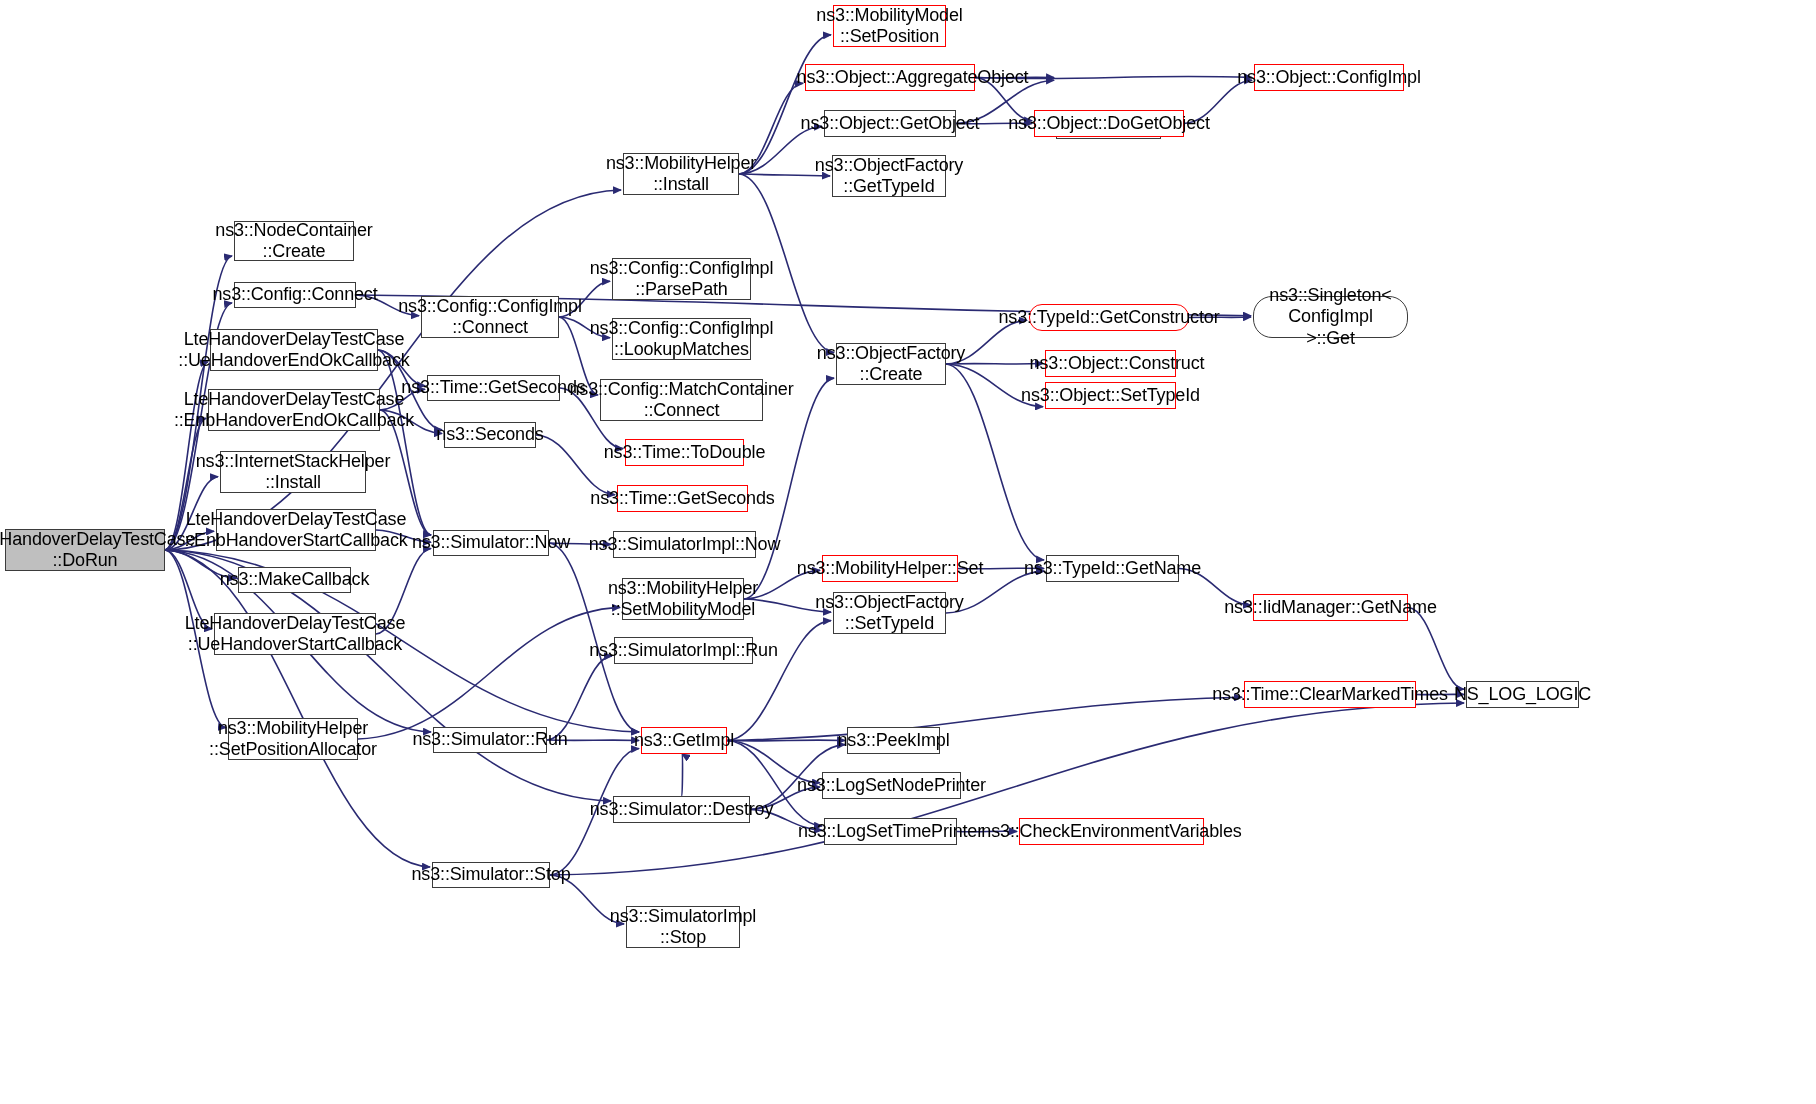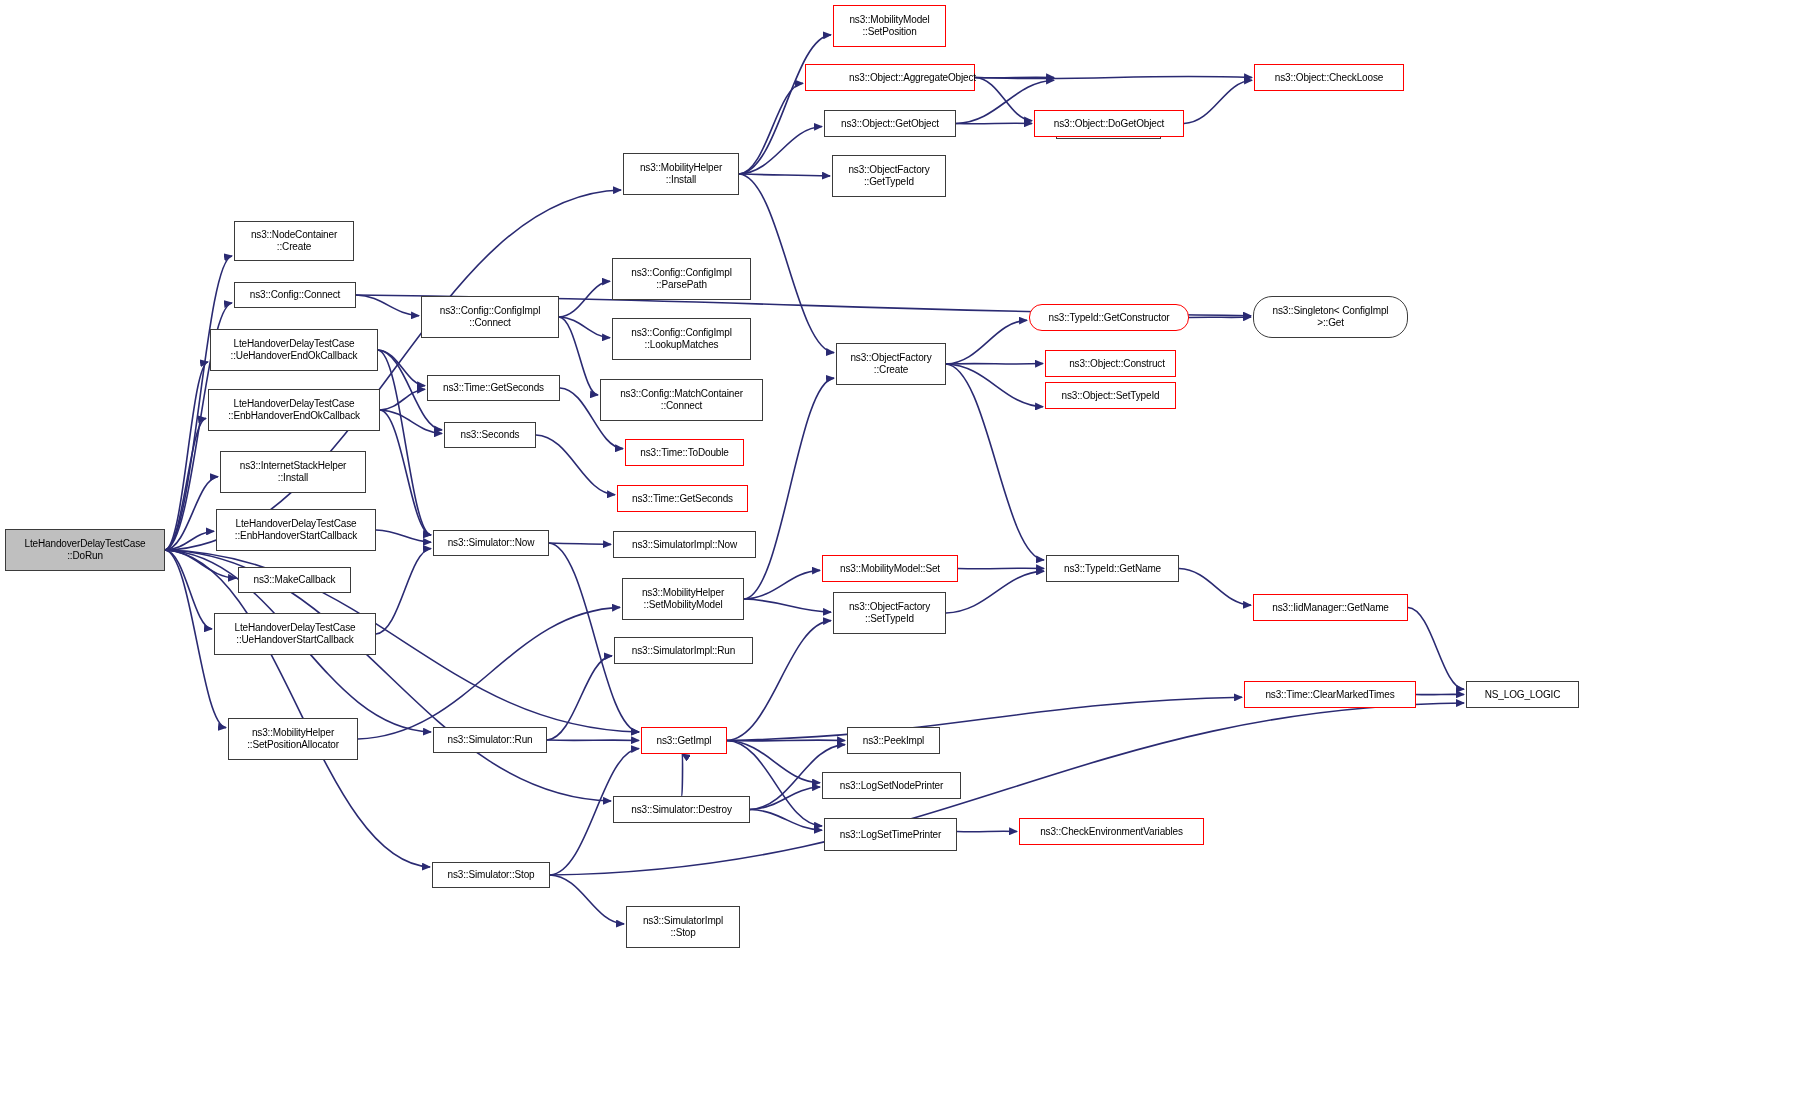--- a/index.html
+++ b/index.html
@@ -25,21 +25,21 @@
   }
   .node {
     position: absolute;
     box-sizing: border-box;
     display: flex;
     align-items: center;
     justify-content: center;
     text-align: center;
     background: #ffffff;
     border: 1px solid #3b3b3b;
-    font-size: 10px;
+    font-size: 18px;
     line-height: 1.18;
     color: #000000;
     letter-spacing: -0.15px;
     padding: 0 3px;
     white-space: pre-line;
     z-index: 2;
   }
   .node.red {
     border: 1px solid #ff0000;
   }
@@ -161,49 +161,49 @@
       <div class="node" style="left: 433px; top: 727px; width: 114px; height: 26px;">ns3::Simulator::Run</div>
       <div class="node" style="left: 432px; top: 862px; width: 118px; height: 26px;">ns3::Simulator::Stop</div>
       <div class="node red" style="left: 833px; top: 5px; width: 113px; height: 42px;">ns3::MobilityModel
 ::SetPosition</div>
       <div class="node red" style="left: 805px; top: 64px; width: 170px; height: 27px; padding-left: 48px;">ns3::Object::AggregateObject</div>
       <div class="node" style="left: 824px; top: 110px; width: 132px; height: 27px;">ns3::Object::GetObject</div>
       <div class="node" style="left: 832px; top: 155px; width: 114px; height: 42px;">ns3::ObjectFactory
 ::GetTypeId</div>
       <div class="node" style="left: 1056px; top: 64px; width: 105px; height: 27px; margin-top: 48px;">ns3::PeekPointer</div>
       <div class="node red" style="left: 1034px; top: 110px; width: 150px; height: 27px;">ns3::Object::DoGetObject</div>
-      <div class="node red" style="left: 1254px; top: 64px; width: 150px; height: 27px;">ns3::Object::CheckLoose</div>
+      <div class="node red" style="left: 1254px; top: 64px; width: 150px; height: 27px;">ns3::Object::ConfigImpl</div>
       <div class="node" style="left: 612px; top: 258px; width: 139px; height: 42px;">ns3::Config::ConfigImpl
 ::ParsePath</div>
       <div class="node" style="left: 612px; top: 318px; width: 139px; height: 42px;">ns3::Config::ConfigImpl
 ::LookupMatches</div>
       <div class="node" style="left: 600px; top: 379px; width: 163px; height: 42px;">ns3::Config::MatchContainer
 ::Connect</div>
       <div class="node red" style="left: 625px; top: 439px; width: 119px; height: 27px;">ns3::Time::ToDouble</div>
       <div class="node red" style="left: 617px; top: 485px; width: 131px; height: 27px;">ns3::Time::GetSeconds</div>
       <div class="node" style="left: 836px; top: 343px; width: 110px; height: 42px;">ns3::ObjectFactory
 ::Create</div>
       <div class="node red" style="left: 1029px; top: 304px; width: 160px; height: 27px; border-radius: 13px;">ns3::TypeId::GetConstructor</div>
       <div class="node red" style="left: 1045px; top: 350px; width: 131px; height: 27px; padding-left: 16px;">ns3::Object::Construct</div>
       <div class="node red" style="left: 1045px; top: 382px; width: 131px; height: 27px;">ns3::Object::SetTypeId</div>
       <div class="node" style="left: 1253px; top: 296px; width: 155px; height: 42px; border-radius: 19px;">ns3::Singleton&lt; ConfigImpl
 &gt;::Get</div>
       <div class="node" style="left: 613px; top: 531px; width: 143px; height: 27px;">ns3::SimulatorImpl::Now</div>
       <div class="node" style="left: 622px; top: 578px; width: 122px; height: 42px;">ns3::MobilityHelper
 ::SetMobilityModel</div>
       <div class="node" style="left: 614px; top: 637px; width: 139px; height: 27px;">ns3::SimulatorImpl::Run</div>
-      <div class="node red" style="left: 822px; top: 555px; width: 136px; height: 27px;">ns3::MobilityModel::Set</div>
+      <div class="node red" style="left: 822px; top: 555px; width: 136px; height: 27px;">ns3::MobilityHelper::Set</div>
       <div class="node" style="left: 833px; top: 592px; width: 113px; height: 42px;">ns3::ObjectFactory
 ::SetTypeId</div>
       <div class="node" style="left: 1046px; top: 555px; width: 133px; height: 27px;">ns3::TypeId::GetName</div>
       <div class="node red" style="left: 1253px; top: 594px; width: 155px; height: 27px;">ns3::IidManager::GetName</div>
       <div class="node red" style="left: 1244px; top: 681px; width: 172px; height: 27px;">ns3::Time::ClearMarkedTimes</div>
       <div class="node" style="left: 1466px; top: 681px; width: 113px; height: 27px;">NS_LOG_LOGIC</div>
       <div class="node red" style="left: 641px; top: 727px; width: 86px; height: 27px;">ns3::GetImpl</div>
       <div class="node" style="left: 847px; top: 727px; width: 93px; height: 27px;">ns3::PeekImpl</div>
       <div class="node" style="left: 822px; top: 772px; width: 139px; height: 27px;">ns3::LogSetNodePrinter</div>
       <div class="node" style="left: 613px; top: 796px; width: 137px; height: 27px;">ns3::Simulator::Destroy</div>
-      <div class="node" style="left: 824px; top: 818px; width: 133px; height: 33px;">ns3::LogSetTimePrinter</div>
+      <div class="node" style="left: 824px; top: 818px; width: 133px; height: 27px;">ns3::LogSetTimePrinter</div>
       <div class="node red" style="left: 1019px; top: 818px; width: 185px; height: 27px;">ns3::CheckEnvironmentVariables</div>
       <div class="node" style="left: 626px; top: 906px; width: 114px; height: 42px;">ns3::SimulatorImpl
 ::Stop</div>
     </div>
 </div>
 
 </body></html>

